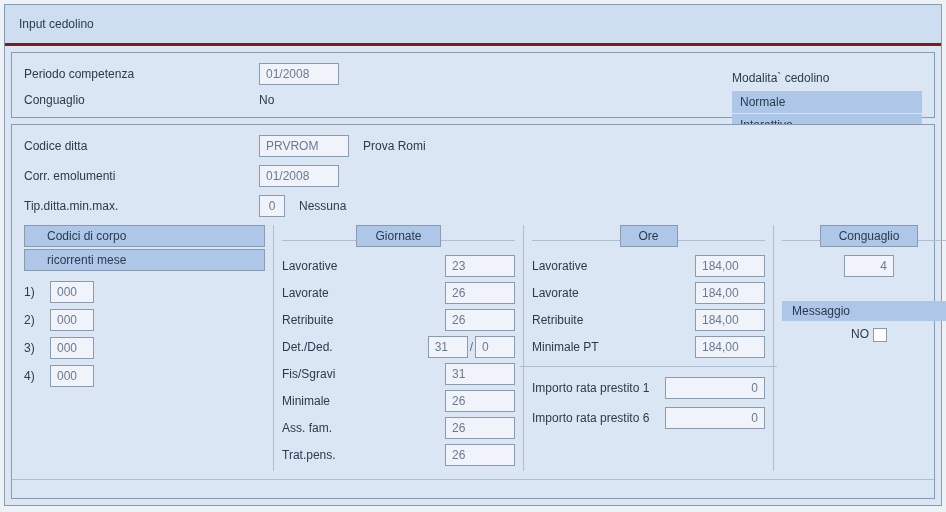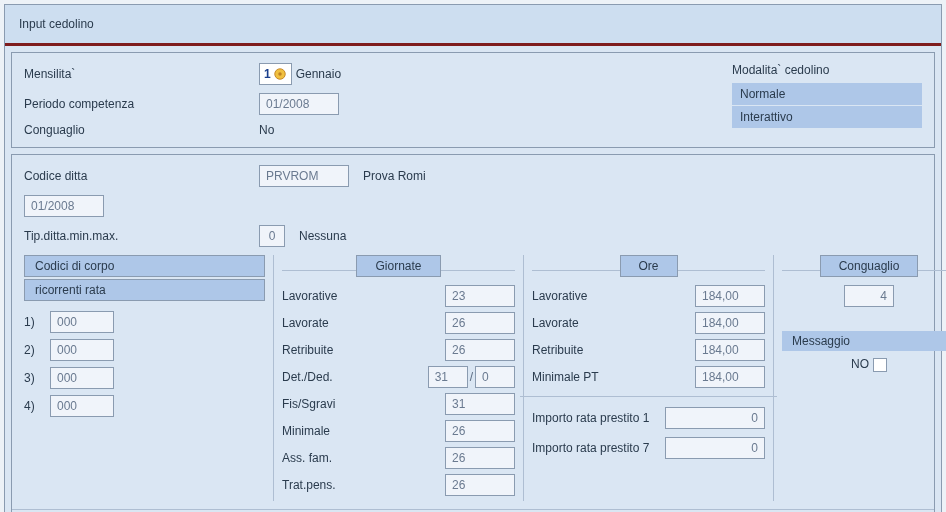--- a/index.html
+++ b/index.html
@@ -7,36 +7,36 @@
 .window{border:1px solid #8a9bb0;background:#dae6f3}
 .titlebar{background:#cddef0;border-bottom:3px solid #7f1d1d;padding:12px 14px}
 .pane{margin:6px;border:1px solid #8a9bb0;background:#dae6f3;padding:10px 12px;position:relative}
 .row{display:flex;align-items:center;margin-bottom:8px}
 .lbl{width:235px}
 .calico{display:inline-flex;align-items:center;border:1px solid #8a9bb0;background:#fff;height:22px;padding:0 4px;gap:2px}
 .calico .num{color:#1a3e8c;font-weight:bold}
 .calico svg{width:14px;height:14px}
 input,.inp{border:1px solid #8a9bb0;background:#fff;height:22px;padding:0 6px;color:#5b6b80;font-size:12px}
 input:disabled,.inp{background:#f0f4fa;color:#6a7a90}
-.modbox{position:absolute;right:12px;top:10px;width:190px}
+.modbox{position:absolute;right:12px;top:18px;width:190px}
 .modbox .h{margin-bottom:6px}
 .modbox .opt{background:#aec7e8;padding:4px 8px;border-bottom:1px solid #dae6f3}
 .sec2{display:grid;grid-template-columns:250px 250px 250px 190px;gap:0}
 .col{border-right:1px solid #aebed2;padding-right:8px}
 .col:last-child{border-right:none}
 .tab{background:#aec7e8;border:1px solid #8a9bb0;padding:3px 18px;display:inline-block;margin-bottom:8px}
-.tab.db{display:block;padding:3px 10px;margin-bottom:2px}
+.tab.db{display:block;padding:3px 22px;margin-bottom:2px}
 .frow{display:flex;justify-content:space-between;align-items:center;margin-bottom:5px}
 .frow .l{flex:1}
 .frow input{width:70px;}
 .slash{margin:0 2px;color:#5b6b80}
 .nlist{margin-top:10px}
 .nlist .row{margin-bottom:6px}
 .nlist .n{width:26px}
-.nlist input{width:64px;text-align:left}
+.nlist input{width:44px;text-align:left}
 .sett{text-align:center}
 .sett input{width:50px;text-align:right;margin:0 auto;display:block}
 .msgb{margin-top:24px}
 .msgb .h{background:#aec7e8;padding:3px 10px;margin-bottom:6px}
 .msgb .v{text-align:center}
 .msgb .v .box{display:inline-block;width:14px;height:14px;border:1px solid #8a9bb0;background:#fff;vertical-align:middle;margin-left:4px}
 .loan{margin-top:10px}
 .loan .row{justify-content:space-between}
 .loan input{width:100px;text-align:right}
 .hr{border-top:1px solid #aebed2;margin:8px -12px}
@@ -44,31 +44,20 @@
 .tabrow .line{flex:1;height:1px;background:#aebed2}
 </style>
 </head>
 <body>
 
 <div class="window">
   <div class="titlebar">Input cedolino</div>
 
   <div class="pane">
     <div class="row">
-      <span class="lbl">Mensilita`</span>
-      <span class="calico">
-        <span class="num">1</span>
-        <svg viewBox="0 0 16 16">
-            <circle cx="8" cy="8" r="6" fill="#f0c040" stroke="#c08020"></circle>
-            <circle cx="8" cy="8" r="2" fill="#c08020"></circle>
-          </svg>
-      </span>
-      <span style="margin-left:4px">Gennaio</span>
-    </div>
-    <div class="row">
       <span class="lbl">Periodo competenza</span>
       <input disabled="" style="width: 80px;" value="01/2008">
     </div>
     <div class="row" style="margin-bottom:0">
       <span class="lbl">Conguaglio</span>
       <span>No</span>
     </div>
     <div class="modbox">
       <div class="h">Modalita` cedolino</div>
       <div class="opt">Normale</div>
@@ -76,33 +65,34 @@
     </div>
   </div>
 
   <div class="pane">
     <div class="row">
       <span class="lbl">Codice ditta</span>
       <input disabled="" style="width: 90px;" value="PRVROM">
       <span style="margin-left:14px">Prova Romi</span>
     </div>
     <div class="row">
+      <span class="lbl">Corr. emolumenti</span>
       <input disabled="" style="width: 80px;" value="01/2008">
     </div>
     <div class="row">
       <span class="lbl">Tip.ditta.min.max.</span>
       <input disabled="" style="width: 26px; text-align: center;" value="0">
       <span style="margin-left:14px">Nessuna</span>
     </div>
 
     <div class="sec2">
 
       <div class="col">
         <div class="tab db">Codici di corpo</div>
-        <div class="tab db" style="margin-bottom:10px">ricorrenti rata</div>
+        <div class="tab db" style="margin-bottom:10px">ricorrenti mese</div>
         <div class="nlist">
           <div class="row">
               <span class="n">1)</span>
               <input disabled="" value="000" style="">
             </div>
           <div class="row">
               <span class="n">2)</span>
               <input disabled="" value="000" style="">
             </div>
           <div class="row">
@@ -178,21 +168,21 @@
             <span class="l">Minimale PT</span>
             <input disabled="" value="184,00" style="">
           </div>
         <div class="hr"></div>
         <div class="loan">
           <div class="row">
               <span>Importo rata prestito 1</span>
               <input disabled="" value="0" style="">
             </div>
           <div class="row">
-              <span>Importo rata prestito 7</span>
+              <span>Importo rata prestito 6</span>
               <input disabled="" value="0" style="">
             </div>
         </div>
       </div>
 
       <div class="col" style="padding-left:8px">
         <div class="tabrow">
             <span class="line"></span>
             <span class="tab">Conguaglio</span>
             <span class="line"></span>

